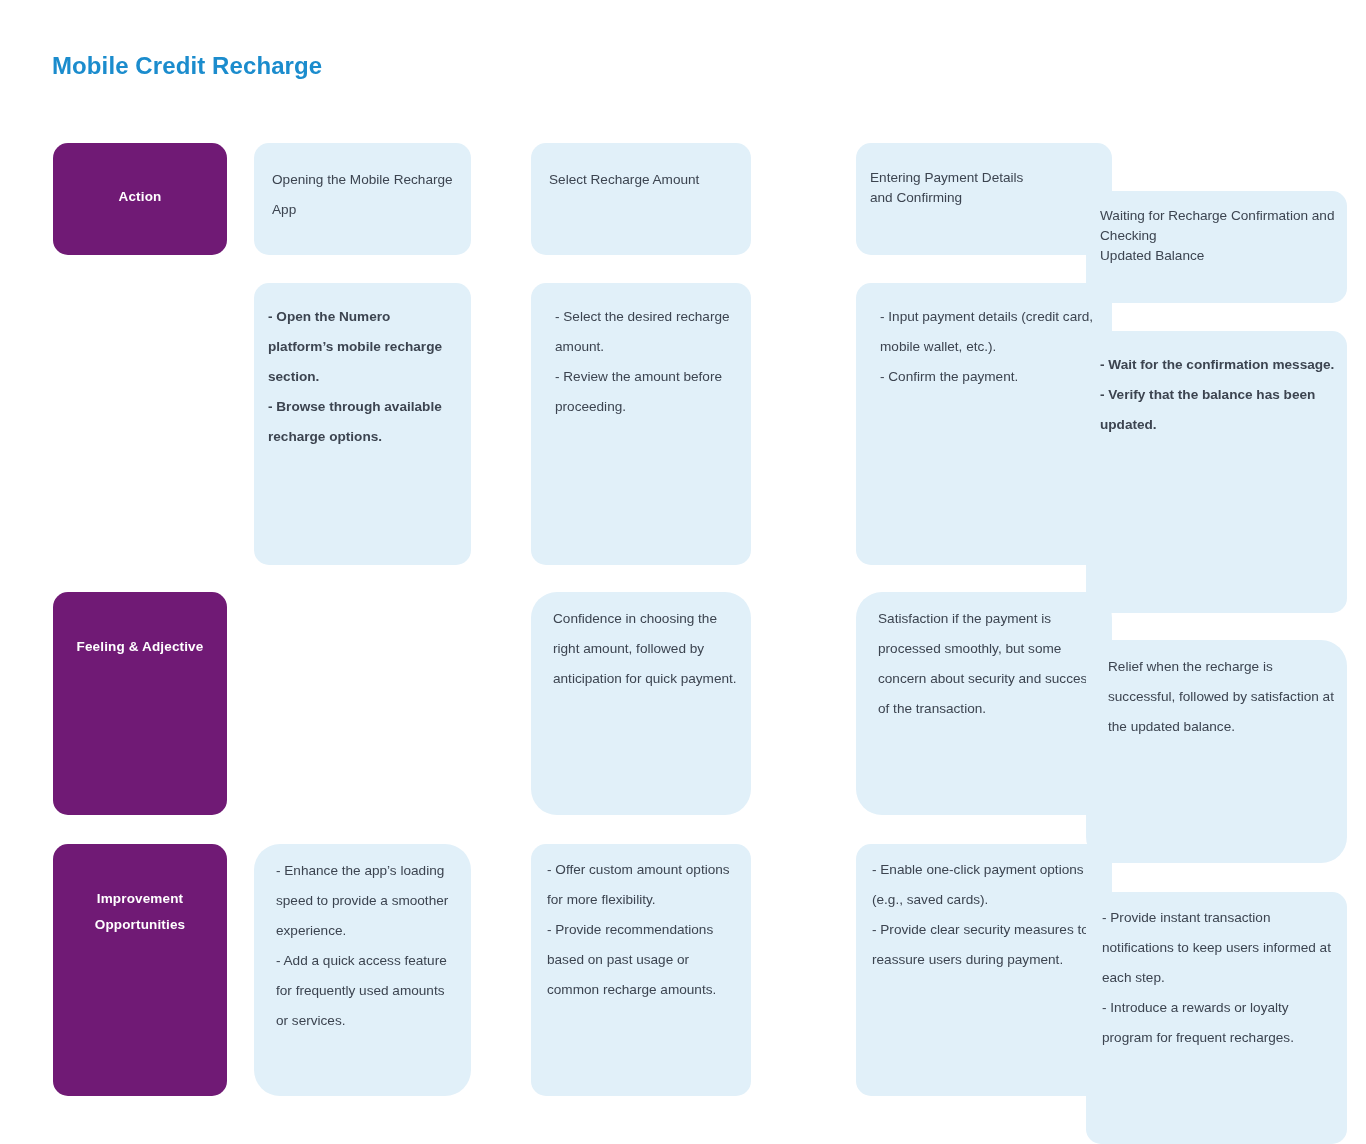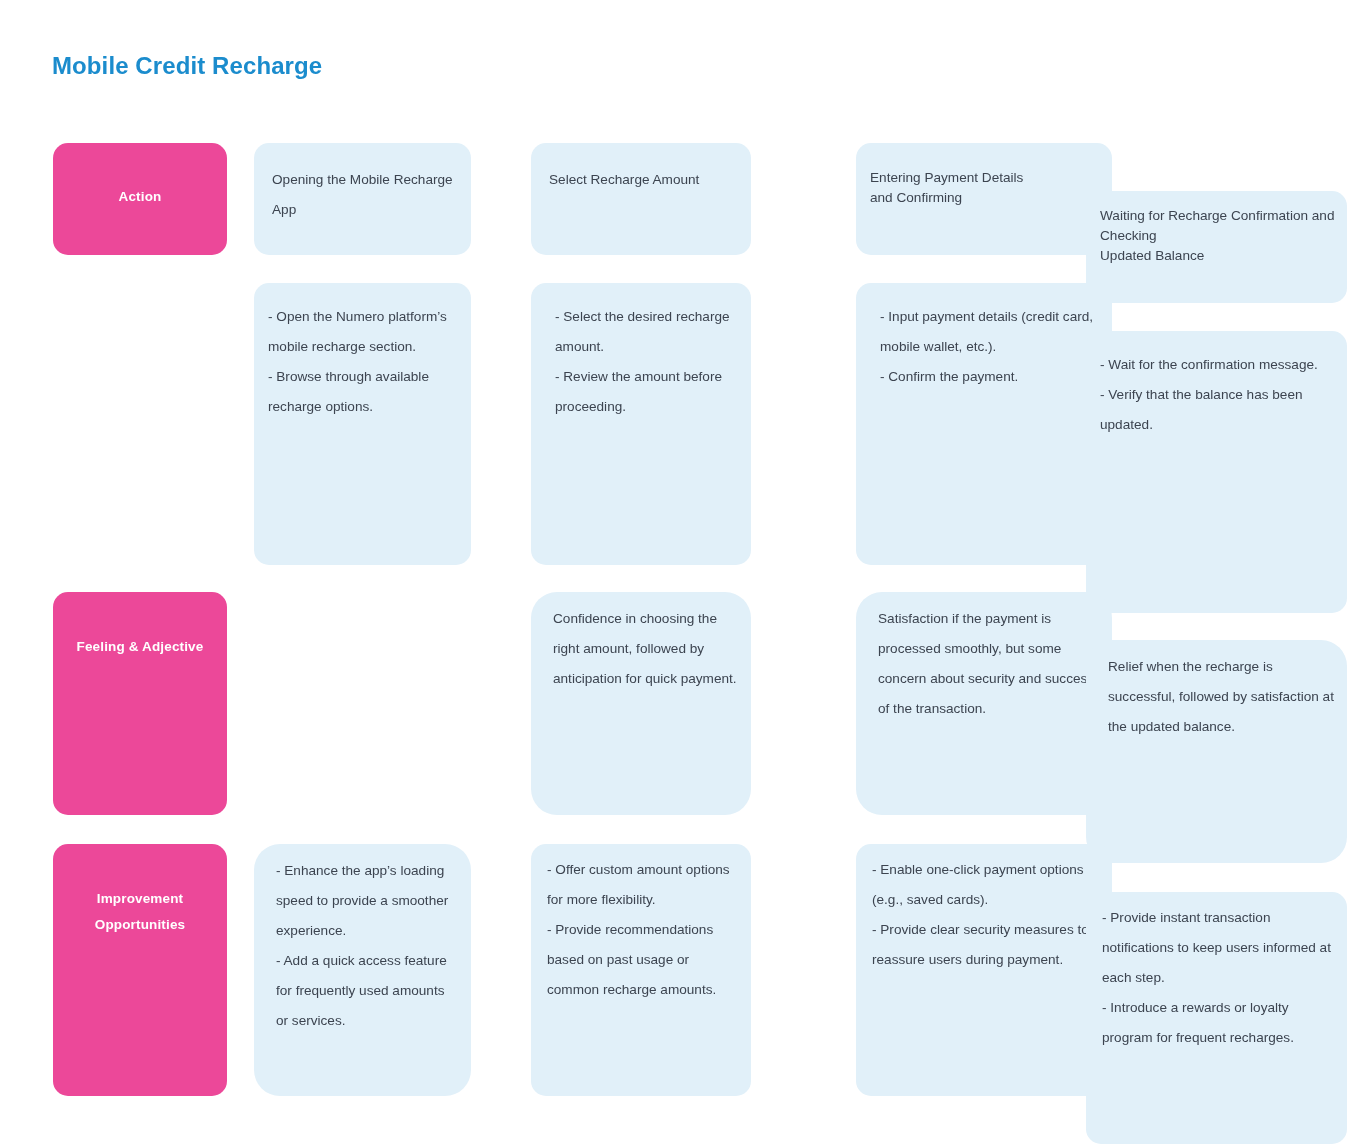--- a/index.html
+++ b/index.html
@@ -37,21 +37,21 @@
   .grid {
     position: absolute;
     left: 0;
     top: 0;
     width: 1366px;
     height: 1144px;
   }
 
   .row-label {
     position: absolute;
-    background: #ec4899;
+    background: #701a75;
     border-radius: 15px;
     color: #ffffff;
     font-size: 13.5px;
     font-weight: bold;
     text-align: center;
     letter-spacing: 0.15px;
     line-height: 26px;
     display: block;
     box-sizing: border-box;
     padding: 0 8px;
@@ -93,21 +93,21 @@
   .c4 { left: 1086px; width: 261px; margin-top: 48px; }
 
   
   .lab-pad-a  { padding-top: 41px; }
   .lab-pad-b  { padding-top: 43px; }
   .lab-pad-c  { padding-top: 42px; }
   .lab-pad-d  { padding-top: 42px; }
 
   
   .pad-a { padding: 22px 14px 0 18px; }
-  .pad-b { padding: 19px 12px 2px 14px; }
+  .pad-b { padding: 19px 12px 2px 14px; font-weight: bold; }
   .pad-c { padding: 19px 12px 0 24px; }
   .pad-d { padding: 16px 12px 0 18px; }
   .pad-e { padding: 12px 12px 0 22px; border-radius: 26px; }
   .pad-f { padding: 11px 12px 0 16px; }
 </style>
 </head>
 <body>
 
 <div class="canvas">
 

